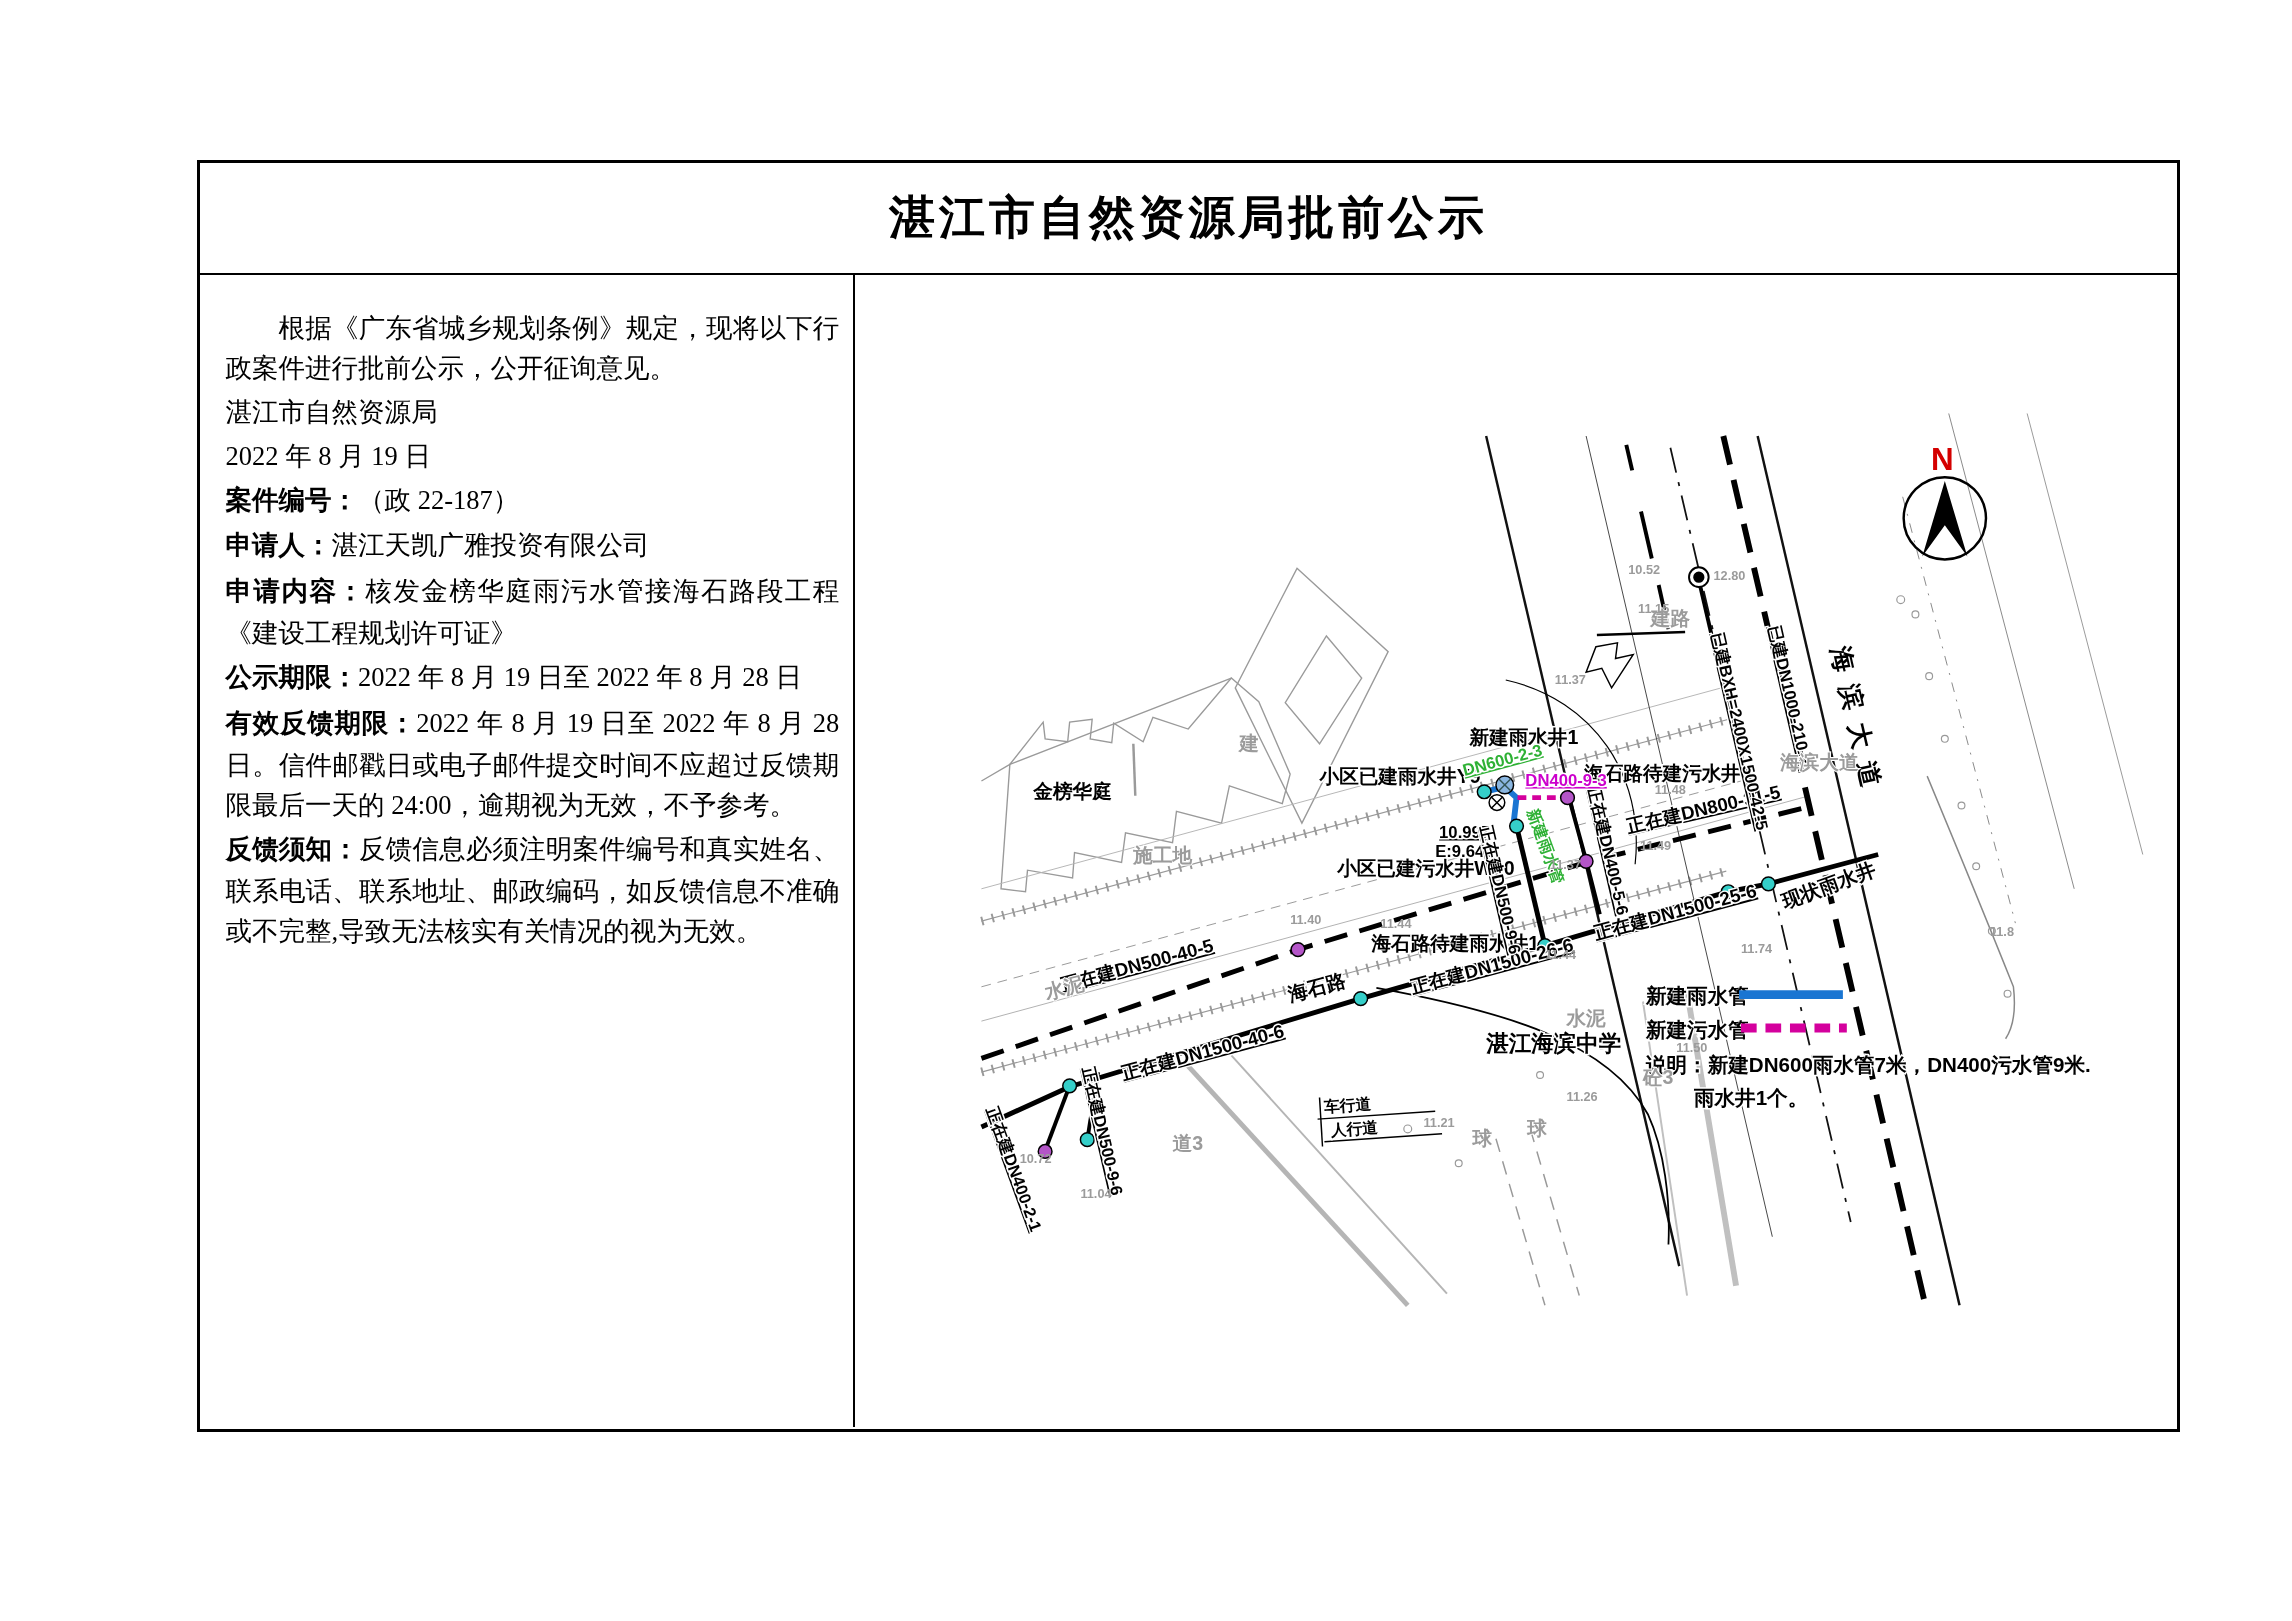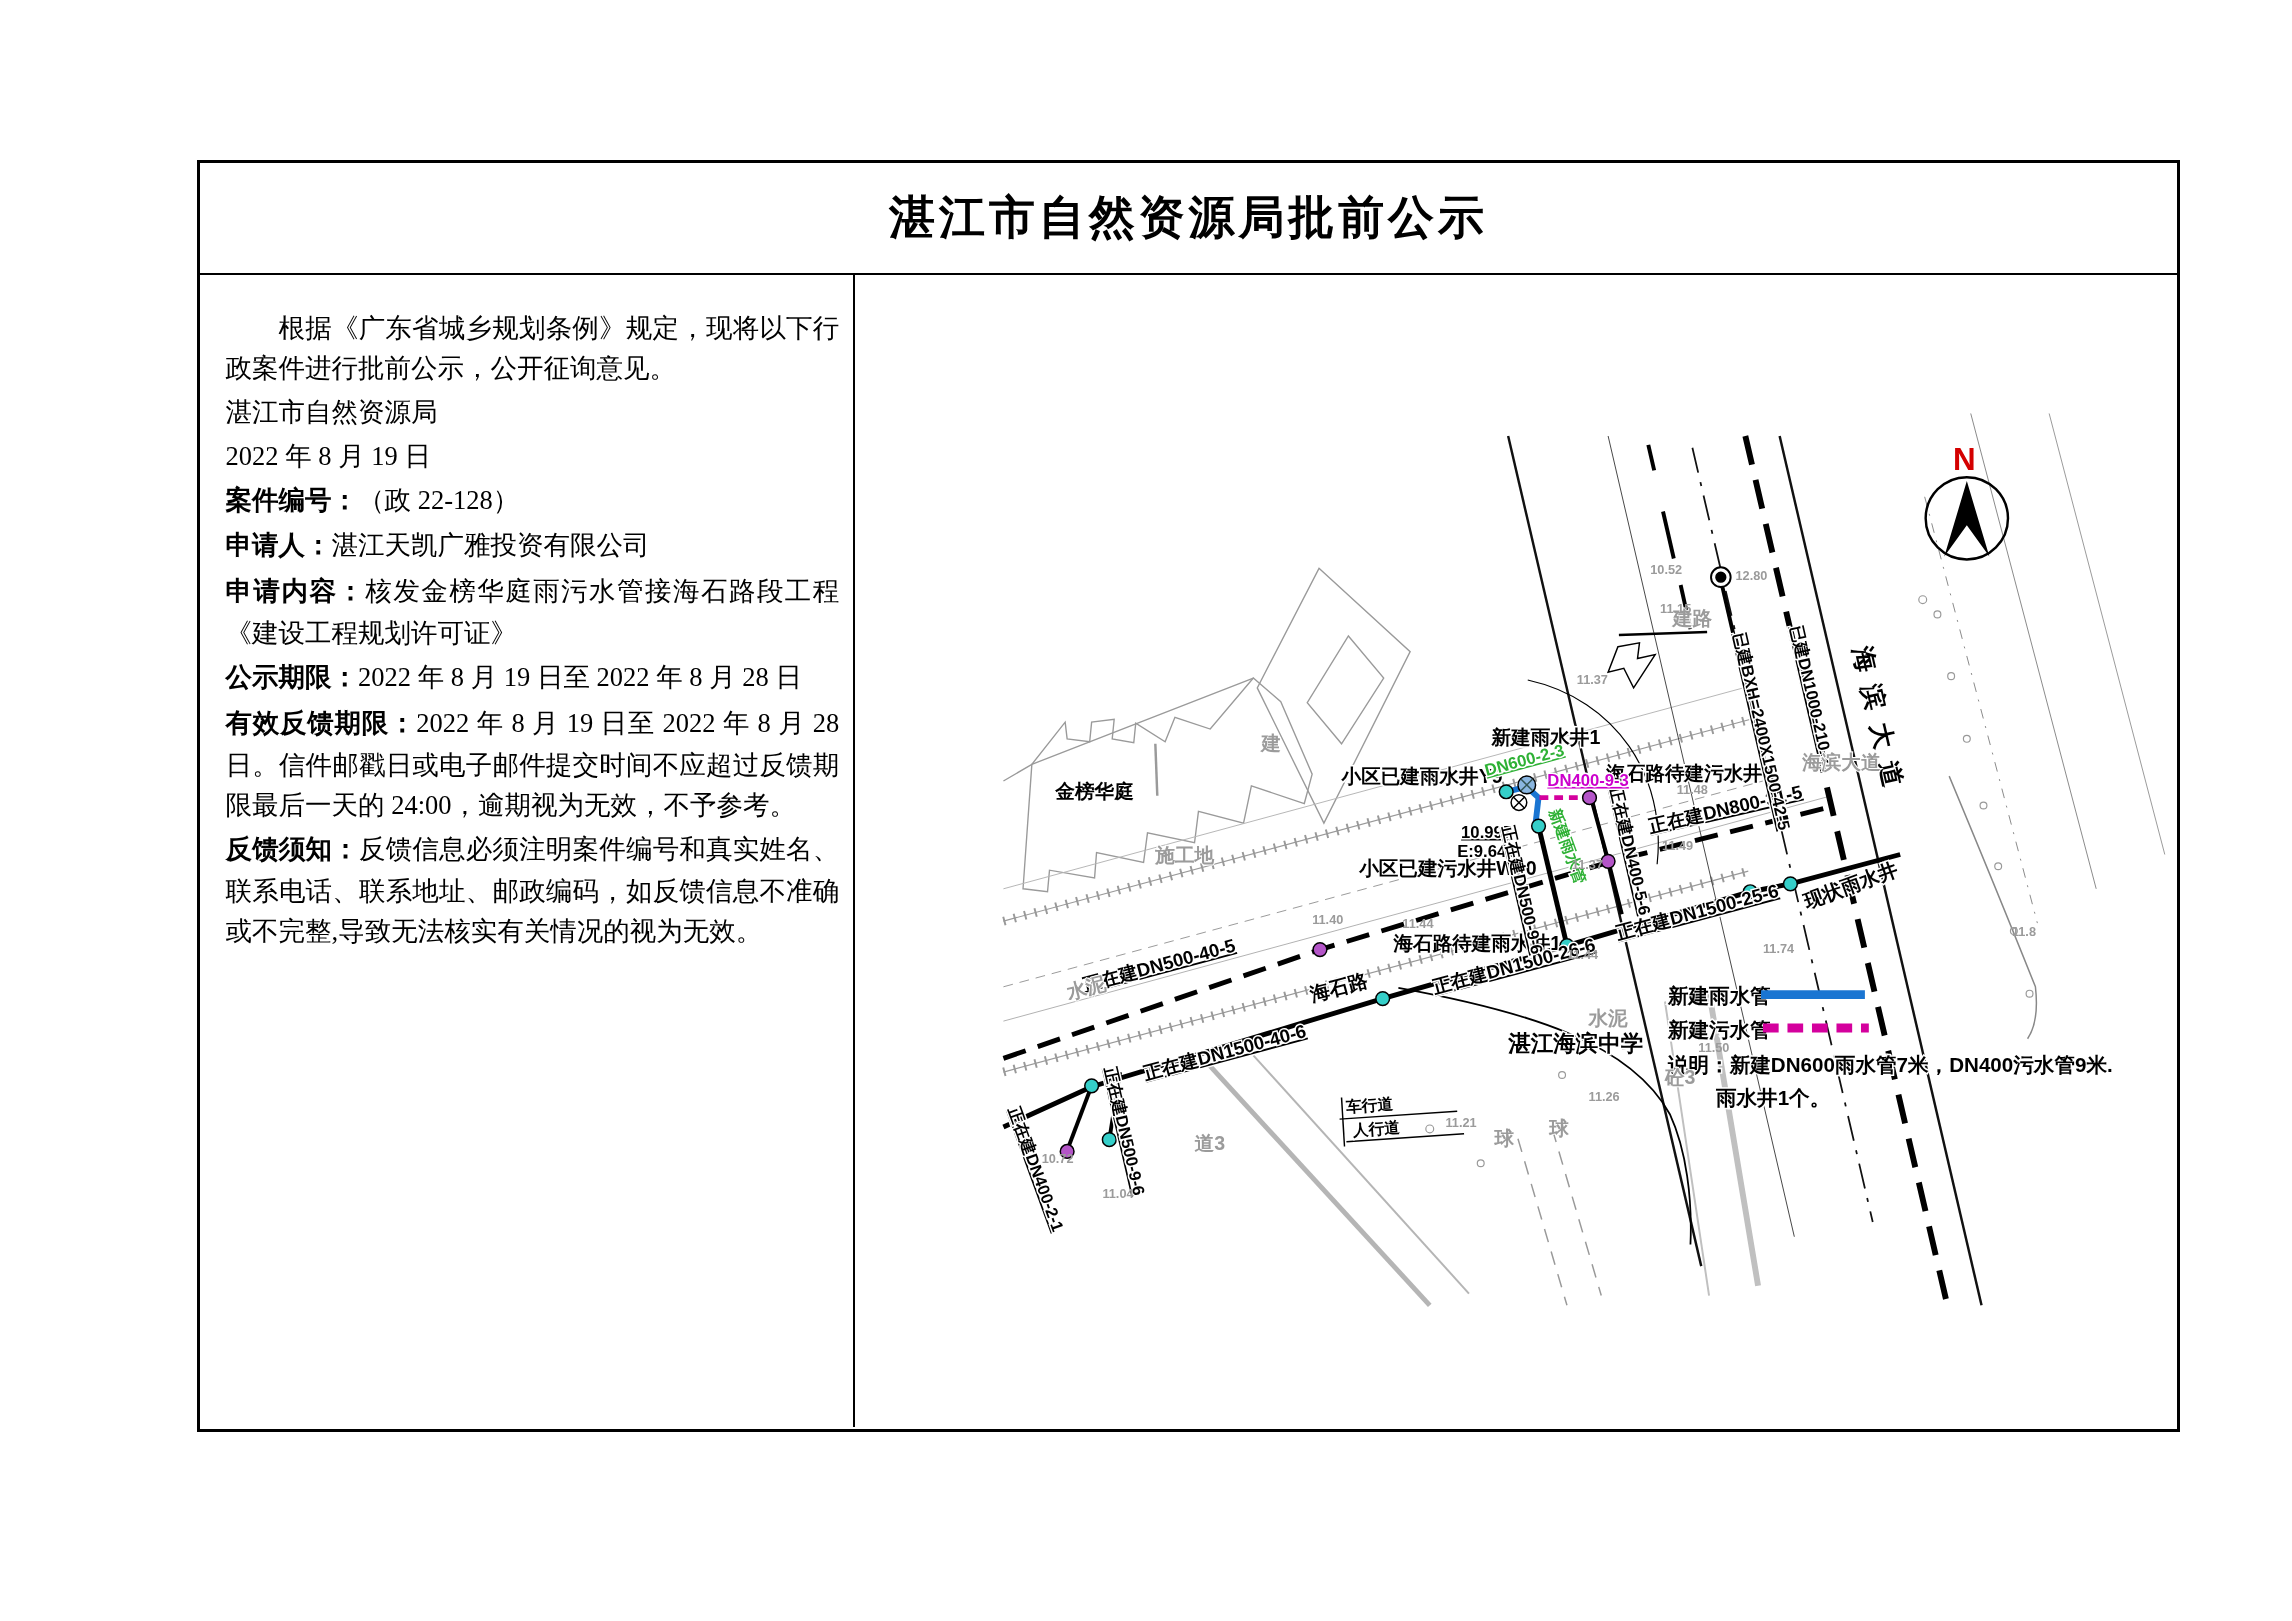--- a/index.html
+++ b/index.html
@@ -3,21 +3,21 @@
 <meta charset="utf-8">
 <style>
   html,body{margin:0;padding:0;background:#fff;}
   .page{position:relative;width:2293px;height:1621px;background:#fff;overflow:hidden;
         font-family:"Liberation Serif",serif;}
   .sheet{position:absolute;left:197px;top:160px;width:1983px;height:1272px;
          border:3.9px solid #000;box-sizing:border-box;background:#fff;}
   .title-row{height:110px;border-bottom:2.9px solid #000;display:flex;align-items:center;justify-content:center;}
   .title-row h1{margin:0;font-size:46px;font-weight:bold;letter-spacing:3.9px;color:#000;
                 font-family:"Liberation Serif",serif;}
-  .body-row{display:flex;height:1152px;gap:22px;}
+  .body-row{display:flex;height:1152px;}
   .text-cell{width:655px;border-right:2.9px solid #000;box-sizing:border-box;
              padding:29px 13.7px 0 25.5px;font-size:26.5px;line-height:40px;color:#000;text-align:justify;}
   .text-cell p{margin:3.9px 0;}
   .intro{text-indent:2em;}
   .sig{padding-right:13.7px;}
   .item .lbl{font-family:Liberation Mono, monospace;font-weight:bold;margin-top:12px;}
   .map-cell{position:relative;flex:1;}
   .map-cell svg{position:absolute;left:0;top:0;}
   svg text{font-family:"Liberation Sans",sans-serif;}
   .t-blk{font-weight:bold;font-size:20px;fill:#000;paint-order:stroke;stroke:#fff;stroke-width:3px;}
@@ -40,21 +40,21 @@
 <div class="page">
   <div class="sheet">
     <div class="title-row">
       <h1>湛江市自然资源局批前公示</h1>
     </div>
     <div class="body-row">
       <div class="text-cell">
         <p class="intro">根据《广东省城乡规划条例》规定，现将以下行政案件进行批前公示，公开征询意见。</p>
         <p class="sig">湛江市自然资源局</p>
         <p class="sig">2022 年 8 月 19 日</p>
-        <p class="item"><span class="lbl">案件编号：</span><span>（政 22-128）</span></p>
+        <p class="item"><span class="lbl">案件编号：</span><span>（政 22-187）</span></p>
         <p class="item"><span class="lbl">申请人：</span><span>湛江天凯广雅投资有限公司</span></p>
         <p class="item"><span class="lbl">申请内容：</span><span>核发金榜华庭雨污水管接海石路段工程《建设工程规划许可证》</span></p>
         <p class="item"><span class="lbl">公示期限：</span><span>2022 年 8 月 19 日至 2022 年 8 月 28 日</span></p>
         <p class="item"><span class="lbl">有效反馈期限：</span><span>2022 年 8 月 19 日至 2022 年 8 月 28 日。信件邮戳日或电子邮件提交时间不应超过反馈期限最后一天的 24:00，逾期视为无效，不予参考。</span></p>
         <p class="item"><span class="lbl">反馈须知：</span><span>反馈信息必须注明案件编号和真实姓名、联系电话、联系地址、邮政编码，如反馈信息不准确或不完整,导致无法核实有关情况的视为无效。</span></p>
       </div>
 
       <div class="map-cell">
         <svg id="map-svg" viewBox="856 279 1354 1182" width="1327" height="1159" xmlns="http://www.w3.org/2000/svg">
 

